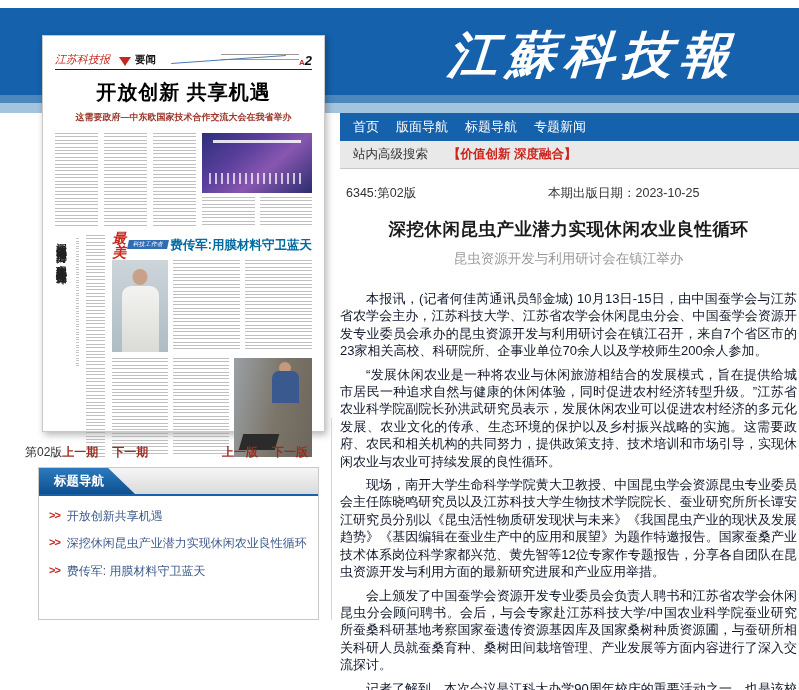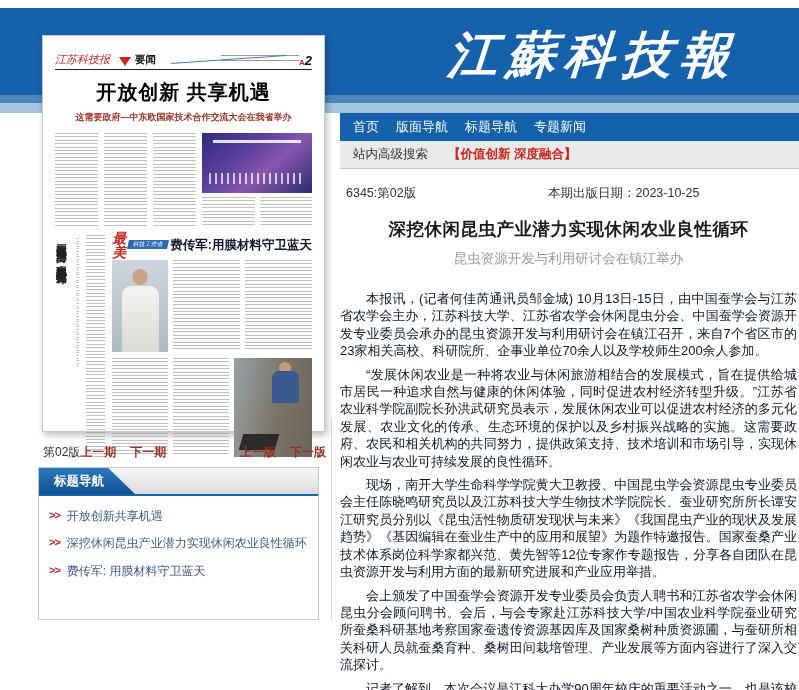--- a/index.html
+++ b/index.html
@@ -37,21 +37,21 @@
   .paper-card{position:absolute;left:42px;top:35px;width:283px;height:397px;background:#fff;
               border:1px solid #c9c9c9;box-shadow:2px 3px 7px rgba(0,0,0,.28);
               box-sizing:border-box;padding:9px 12px;cursor:pointer;}
   .mast{display:flex;align-items:flex-end;border-bottom:1.5px solid #222;padding-bottom:2px;
         height:22px;position:relative;}
   .paper-logo{color:#c5281c;font-size:11px;font-weight:normal;font-style:italic;
               font-family:"DejaVu Serif",serif;white-space:nowrap;}
   .tri{width:0;height:0;border-left:6px solid transparent;border-right:6px solid transparent;
        border-top:9px solid #c5281c;margin:0 4px 1px 9px;}
   .sect{font-size:10.5px;font-weight:bold;color:#111;}
-  .mast-right{margin-left:auto;display:flex;align-items:center;gap:0;}
+  .mast-right{margin-left:auto;display:flex;align-items:flex-start;gap:0;}
   .tinylines{width:78px;height:9px;background:repeating-linear-gradient(to bottom,
              #9a9a9a 0 1px,transparent 1px 5px);margin-bottom:2px;}
   .swoosh{position:absolute;right:26px;bottom:9px;width:115px;height:1px;background:#4a7ab5;
           transform:rotate(-4deg);}
   .pageno{font-size:13px;font-style:italic;font-weight:bold;color:#111;line-height:1;}
   .pageno .a{color:#c5281c;font-size:8px;font-style:normal;}
   .np-headline{text-align:center;font-size:20px;font-weight:900;color:#000;margin-top:9px;
                letter-spacing:1px;white-space:nowrap;}
   .np-subhead{text-align:center;font-size:9px;color:#9c372a;margin-top:5px;font-weight:bold;
               white-space:nowrap;}
@@ -73,41 +73,41 @@
              font-weight:800;color:#222;letter-spacing:1px;}
   .vert-kick{width:9px;height:130px;background:repeating-linear-gradient(to bottom,
              #999 0 1px,transparent 1px 2.6px);opacity:.55;margin-top:3px;}
   .col-a{width:50px;}
   .feature{flex:1;display:flex;flex-direction:column;}
   .feat-head{display:flex;align-items:center;gap:2px;height:20px;}
   .zuimei{color:#c5281c;font-weight:bold;font-style:italic;font-size:14px;
           font-family:"DejaVu Serif",serif;line-height:1;}
   .bluetag{background:#2f6cb3;color:#fff;font-size:6px;padding:1px 5px;line-height:1.2;
            transform:skewX(-12deg);white-space:nowrap;}
-  .feat-title{font-size:12.5px;font-weight:800;color:#0f172a;white-space:nowrap;}
+  .feat-title{font-size:12.5px;font-weight:800;color:#0369a1;white-space:nowrap;}
   .feat-body{display:flex;gap:5px;margin-top:5px;height:92px;}
   .photo-lab{width:56px;background:linear-gradient(#ccd5da,#aebcc4);position:relative;overflow:hidden;}
   .photo-lab::before{content:"";position:absolute;top:9px;left:50%;transform:translateX(-50%);
            width:15px;height:16px;border-radius:50%;background:#c9a088;}
   .photo-lab::after{content:"";position:absolute;left:10px;right:9px;top:26px;bottom:0;
            background:linear-gradient(#f3f3f1,#dadad6);border-radius:9px 9px 0 0;}
   .feat-body .c{flex:1;}
   .feat-bottom{display:flex;gap:5px;margin-top:6px;flex:1;}
   .feat-bottom .c{flex:1;}
   .photo-office{width:78px;background:linear-gradient(100deg,#9aa0a6,#7b7468 55%,#6d665c);
            position:relative;overflow:hidden;}
   .photo-office .fig{position:absolute;right:13px;top:13px;width:27px;height:32px;
            background:#3a5a8f;border-radius:7px 7px 0 0;}
   .photo-office .hd{position:absolute;right:21px;top:4px;width:12px;height:12px;
            border-radius:50%;background:#c49a7e;}
   .photo-office .lap{position:absolute;left:7px;bottom:7px;width:36px;height:16px;
            background:#2b2b2b;transform:skewX(-16deg);}
 
   
-  .pager{position:absolute;left:43px;top:444px;width:283px;font-size:12px;display:flex;
+  .pager{position:absolute;left:25px;top:444px;width:283px;font-size:12px;display:flex;
          align-items:center;color:#333;}
   .pager .lnk{color:#9b2d20;font-weight:bold;cursor:pointer;}
   .pager .g1{}
   .pager .g2{margin-left:14px;}
   .pager .right{margin-left:auto;display:flex;gap:14px;}
   .titlenav{position:absolute;left:38px;top:467px;width:281px;height:153px;background:#fff;
             border:1px solid #c9c9c9;box-sizing:border-box;}
   .tn-hd{height:26px;background:linear-gradient(#f6f6f6,#dadada);border-bottom:2px solid #1561ac;
          position:relative;}
   .tn-tab{position:absolute;left:0;top:0;height:26px;width:96px;box-sizing:border-box;

